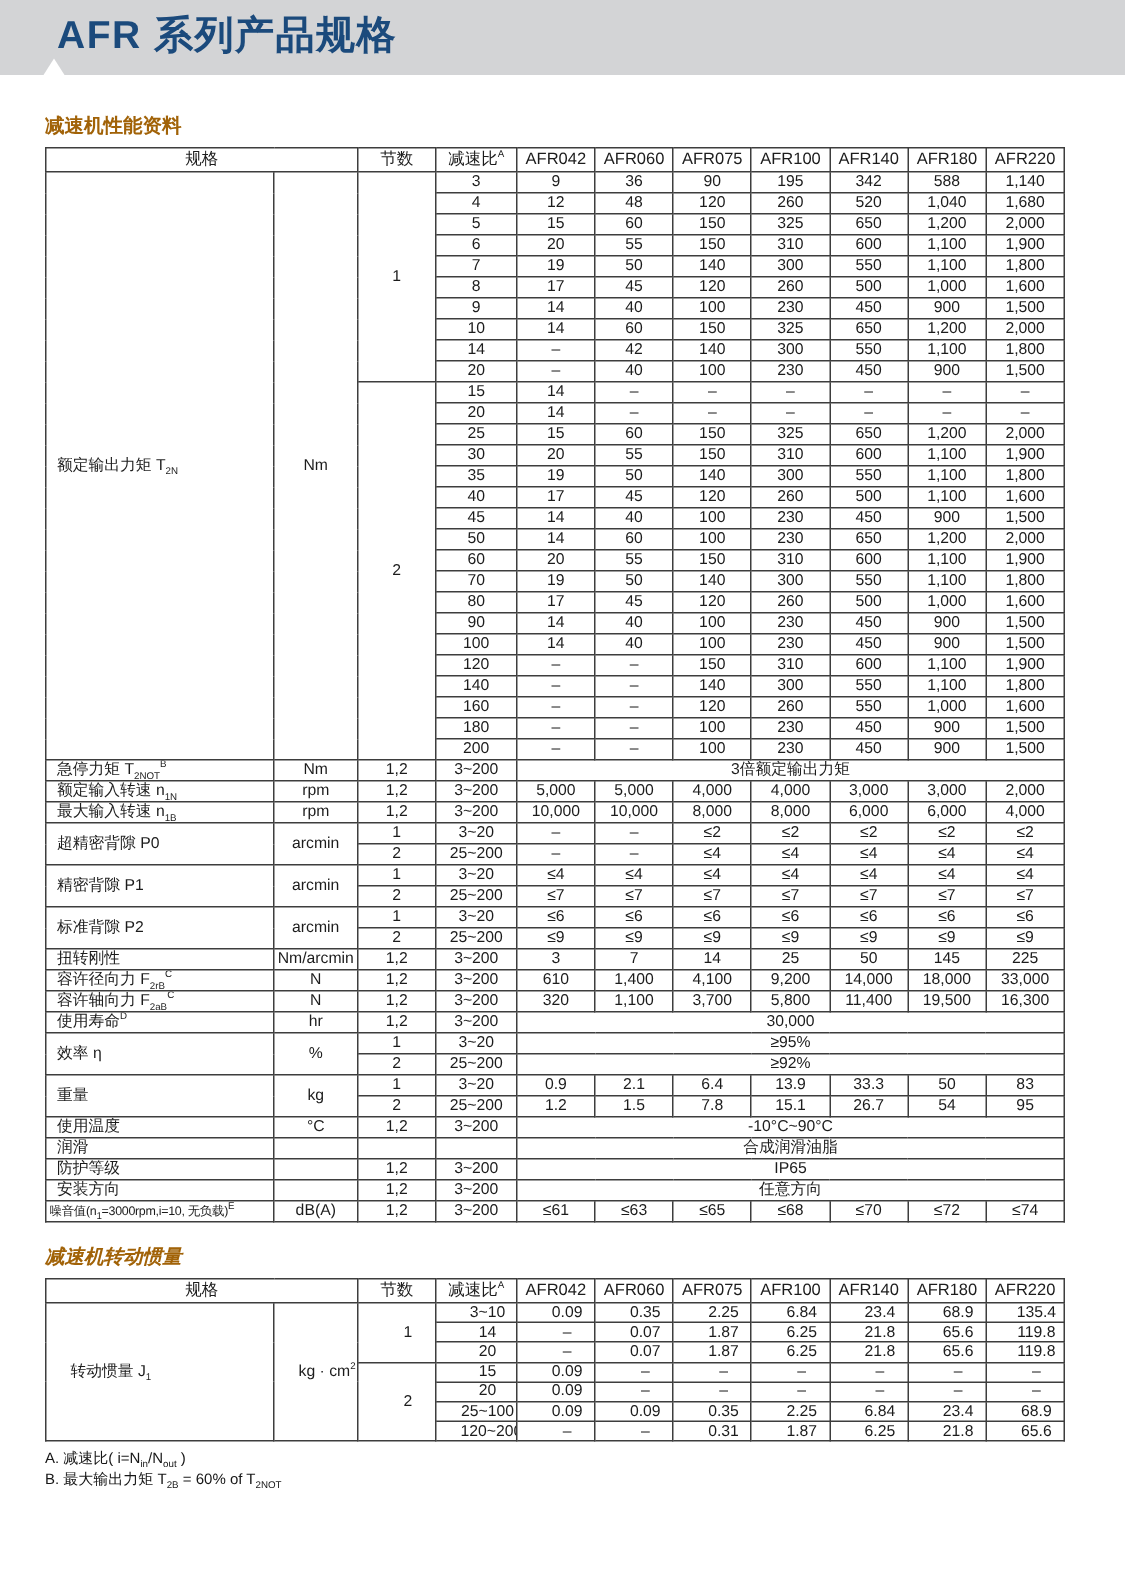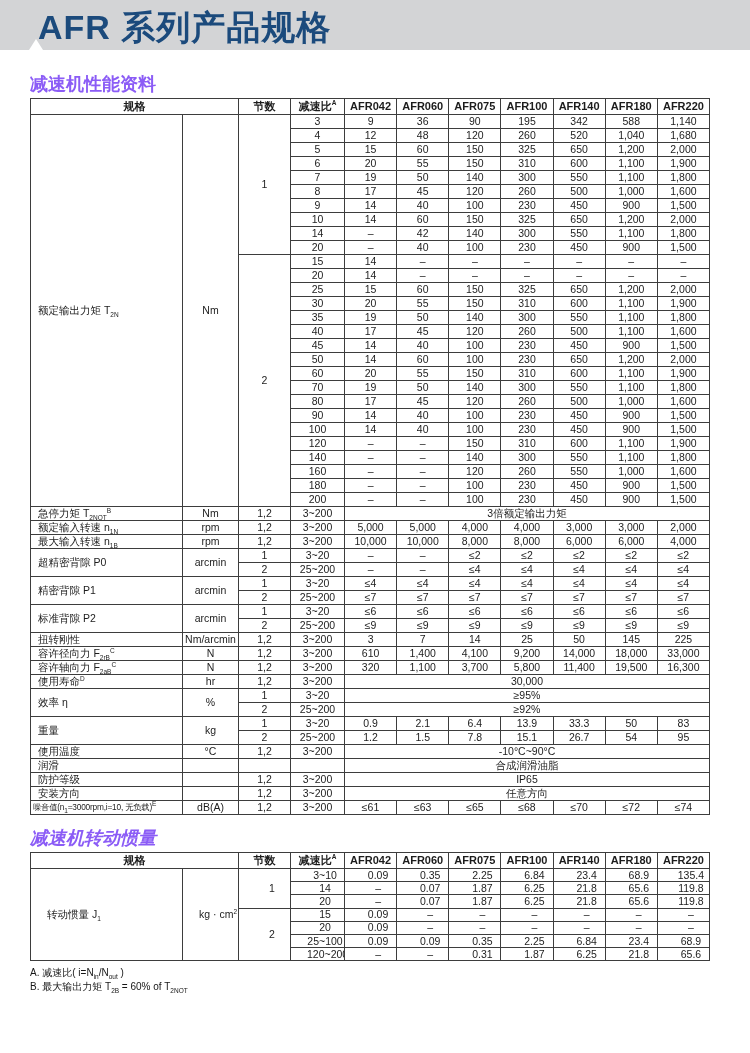--- a/index.html
+++ b/index.html
@@ -3,43 +3,43 @@
 <meta charset="utf-8">
 <style>
   html,body{margin:0;padding:0;}
   body{
     width:750px;height:1053px;overflow:hidden;background:#ffffff;
     font-family:"Liberation Sans","DejaVu Sans",sans-serif;color:#1c1c1c;
     -webkit-font-smoothing:antialiased;
   }
   .banner{position:relative;height:50px;background:#d3d4d6;}
   .banner .title{
-    margin:0;padding:9px 12px 0 38px;font-size:34px;font-weight:bold;
+    margin:0;padding:9px 12px 0 38px;font-size:26px;font-weight:bold;
     color:#1b4a7c;letter-spacing:1px;line-height:1.1;
   }
   .notch{
     position:absolute;left:29px;bottom:0;width:0;height:0;
     border-left:7px solid transparent;border-right:7px solid transparent;
     border-bottom:11px solid #ffffff;
   }
   .content{padding:0 30px;}
-  .sec-heading{font-size:18px;font-weight:bold;color:#8b5cf6;line-height:18px;}
+  .sec-heading{font-size:13px;font-weight:bold;color:#a16207;line-height:18px;}
   .sec-heading.first{margin:25px 0 5px 0;}
   .sec-heading.second{margin:14px 0 5px 0;font-style:italic;}
 
   table.spec-table{
     border-collapse:collapse;table-layout:fixed;width:680px;
     border:1.5px solid #3d3d3d;
   }
   .spec-table th,.spec-table td{
     border:1px solid #3d3d3d;text-align:center;
     font-size:10.5px;line-height:1.05;height:13px;
     padding:0 1px;overflow:hidden;white-space:nowrap;
   }
-  .spec-table th{font-size:11px;font-weight:bold;height:15px;border-bottom:1.5px solid #3d3d3d;}
+  .spec-table th{font-size:11px;font-weight:normal;height:15px;border-bottom:1.5px solid #3d3d3d;}
   .spec-table td.label{text-align:left;padding-left:7px;}
   .spec-table td.label.small{font-size:8.3px;padding-left:2px;letter-spacing:-0.2px;}
   .spec-table sub{font-size:6.5px;line-height:0;}
   .spec-table sup{font-size:6.5px;line-height:0;vertical-align:super;}
   #inertia .spec-table td{height:12.2px;padding-left:16px;}
 
   .footnotes{margin-top:5px;font-size:10px;line-height:13.5px;color:#161616;}
   .footnotes sub{font-size:6.5px;line-height:0;}
   .footnote-line{white-space:nowrap;}
 </style>

